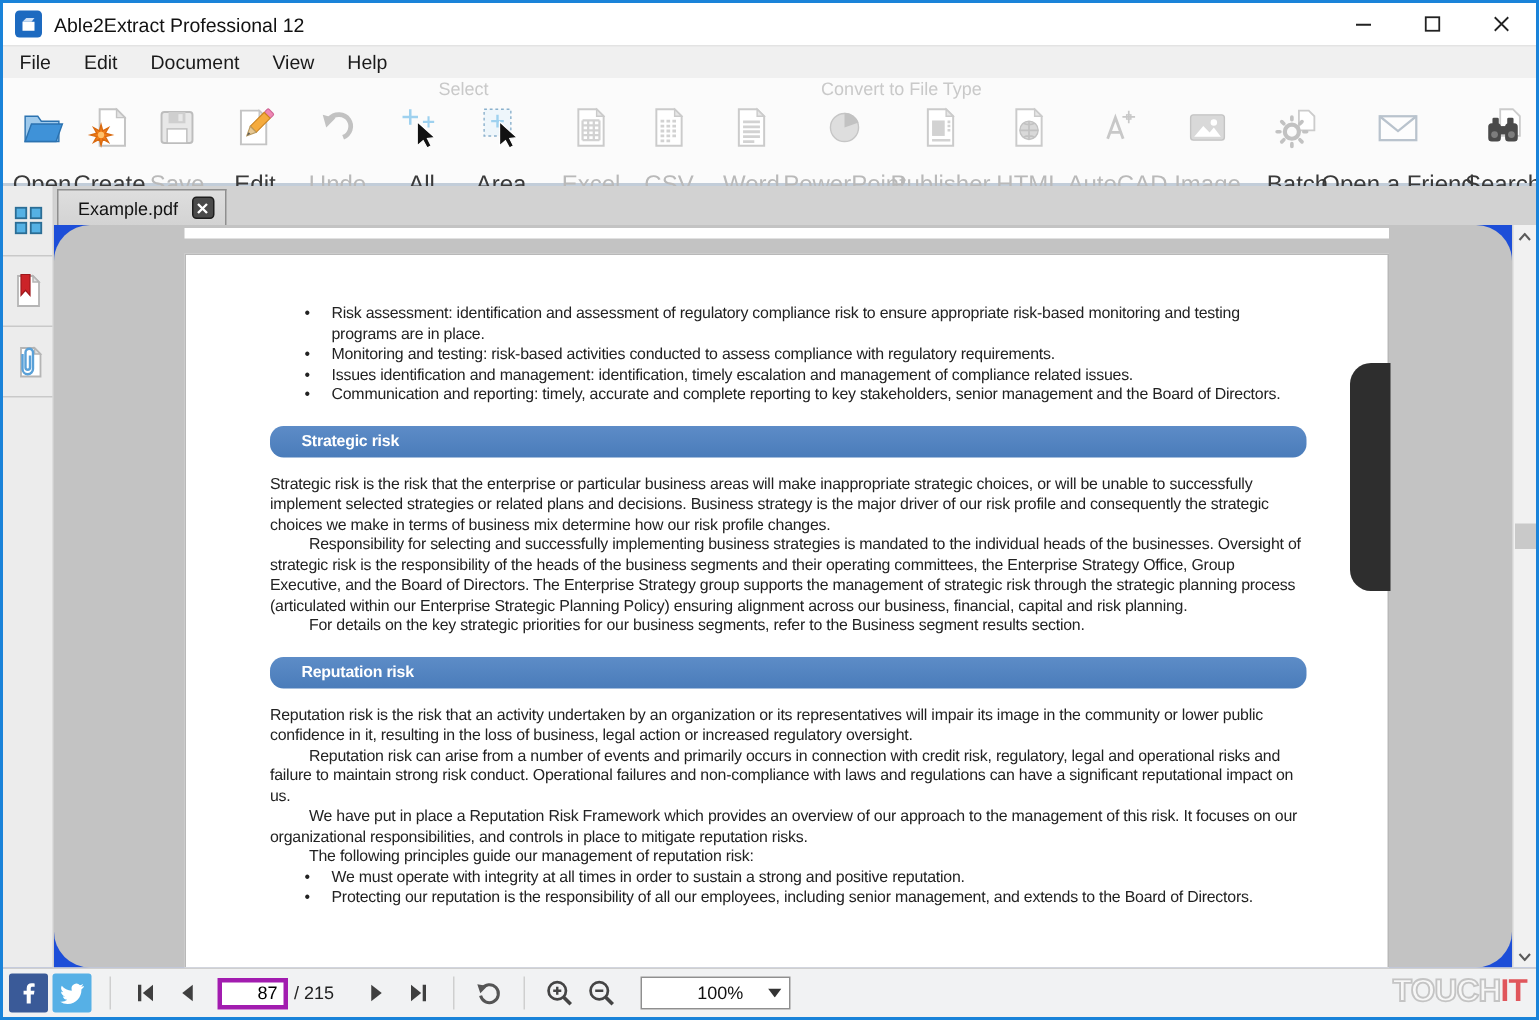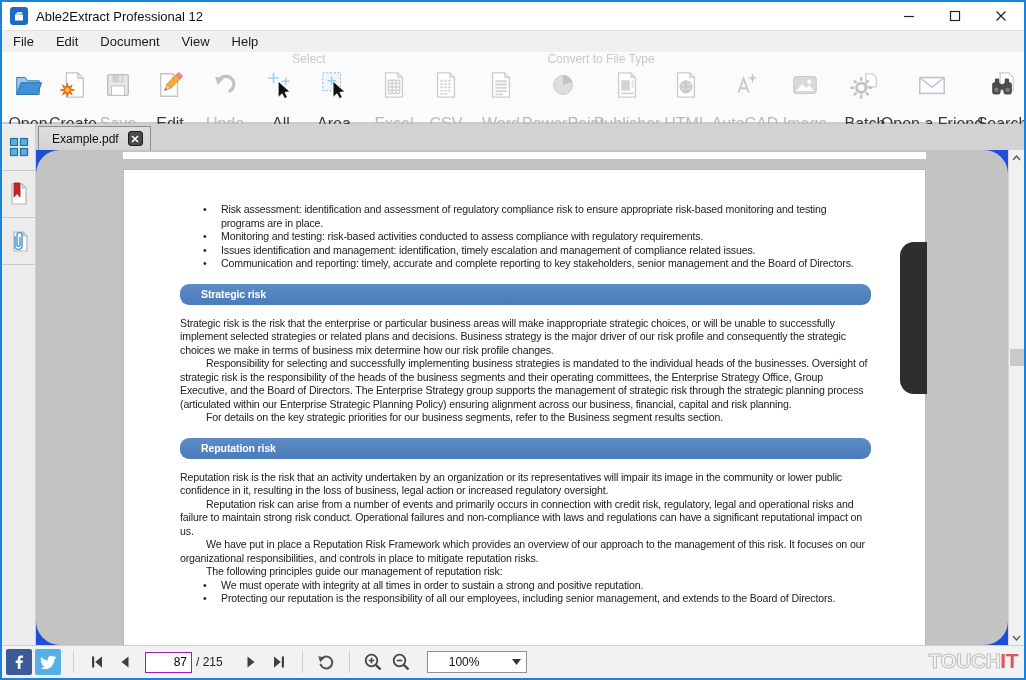--- a/index.html
+++ b/index.html
@@ -57,24 +57,24 @@
   .vs-arrow.down{position:absolute;bottom:0;left:0;right:0;}
   .vs-thumb{position:absolute;left:1px;top:199px;width:14px;height:17px;background:#c9c9c9;}
 
   
   .statusbar{position:absolute;left:0;bottom:0;width:1022px;height:33px;background:#f1f2f3;border-top:1px solid #cfcfcf;box-sizing:border-box;display:flex;align-items:center;padding-left:4px;}
   .soc{width:26px;height:26px;border-radius:2px;margin-right:3px;display:flex;align-items:center;justify-content:center;}
   .soc.fb{background:#3a5a98;}
   .soc.tw{background:#56b0e6;}
   .sb-sep{width:1px;height:22px;background:#cfcfcf;margin:0 9px;}
   .nav-btn{width:24px;height:24px;display:flex;align-items:center;justify-content:center;margin:0 2px;}
-  .page-input{width:47px;height:21px;border:1px solid #a21caf;font-size:12px;text-align:right;padding-right:4px;box-sizing:border-box;font-family:"Liberation Sans",sans-serif;margin:0 4px 0 6px;}
+  .page-input{width:47px;height:21px;border:3px solid #a21caf;font-size:12px;text-align:right;padding-right:4px;box-sizing:border-box;font-family:"Liberation Sans",sans-serif;margin:0 4px 0 6px;}
   .page-total{font-size:12px;color:#222;margin-right:14px;white-space:nowrap;}
   .dropdown{width:100px;height:22px;border:1px solid #8f8f8f;background:#fff;display:flex;align-items:center;box-sizing:border-box;margin-left:12px;}
-  .dropdown span{flex:1;font-size:12px;color:#111;padding-left:21px;}
+  .dropdown span{flex:1;font-size:12px;color:#111;padding-left:21px;text-align:center;}
   .dropdown svg{margin-right:5px;}
   .watermark{position:absolute;right:6px;bottom:5px;font-size:21px;font-weight:800;letter-spacing:-0.5px;}
   .wm-touch{color:#f7f7f7;-webkit-text-stroke:1.2px #c4c4c4;}
   .wm-it{color:#e0565c;}
 </style>
 </head>
 <body>
 
 <div class="window">
 

